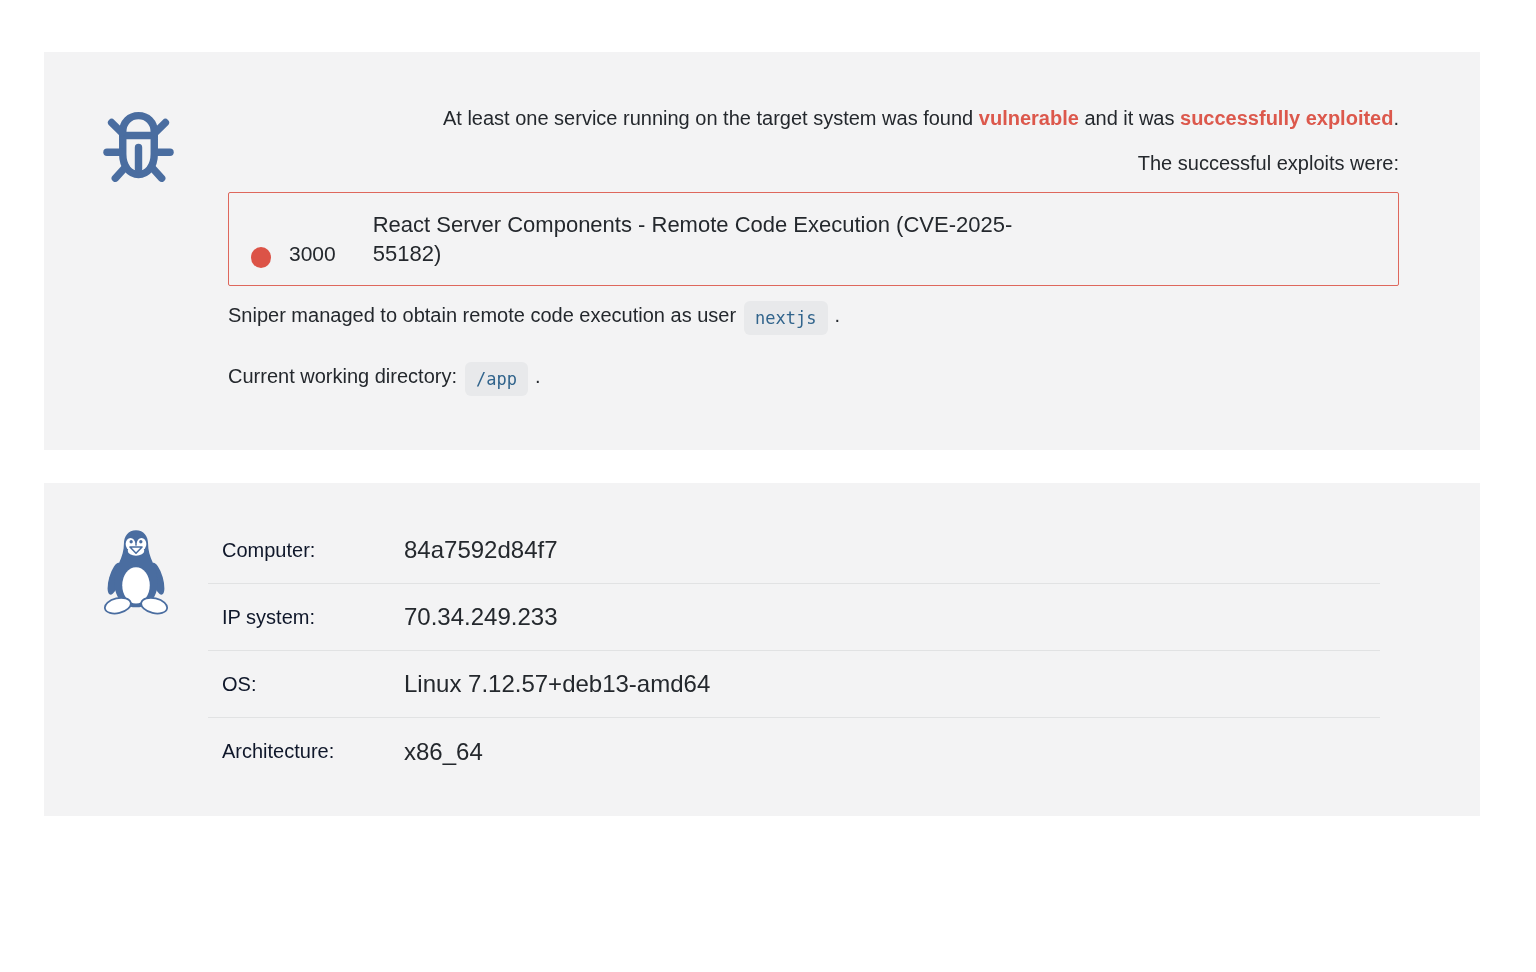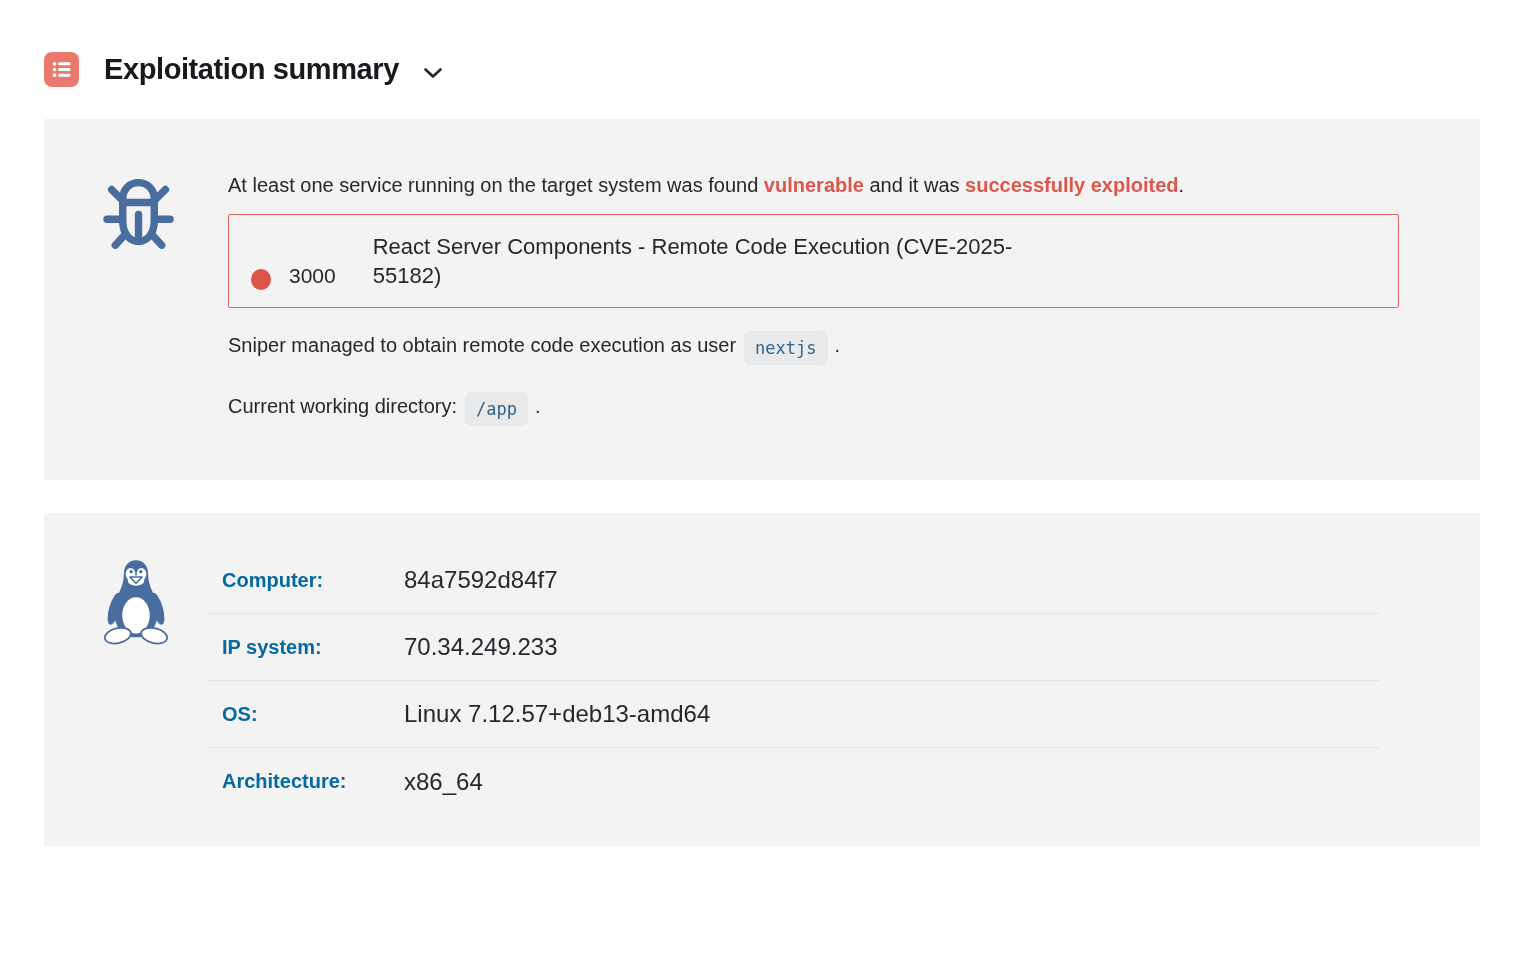--- a/index.html
+++ b/index.html
@@ -22,93 +22,76 @@
 
   
   .panel { background: #f3f3f4; display: flex; }
   .panel-exploit { padding: 52px 81px 54px 50px; }
   .panel-host { padding: 34px 100px 31px 56px; margin-top: 33px; }
 
   .icon-col-bug { width: 89px; flex: 0 0 auto; margin-right: 45px; }
   .icon-col-tux { width: 75px; flex: 0 0 auto; margin-right: 33px; padding-top: 10px; }
   .content-col { flex: 1 1 auto; min-width: 0; }
 
-  .para { font-size: 20px; line-height: 28px; color: #24282d; }
+  .para { font-size: 20px; line-height: 28px; color: #24282d; text-align: right; }
   .para + .para { margin-top: 17px; }
   .red-bold { color: #dc584c; font-weight: 700; }
 
   
   .exploit-box {
     margin-top: 15px; border: 1.5px solid #de675c; border-radius: 2px;
     padding: 17px 20px 17px 22px; display: flex; align-items: flex-end;
   }
   .sev-dot { width: 20px; height: 21px; border-radius: 50%; background: #dc5347; flex: 0 0 auto; margin-top: 4px; }
   .exploit-port { font-size: 21px; line-height: 29px; margin-left: 18px; flex: 0 0 auto; }
   .exploit-name { font-size: 22px; line-height: 29px; margin-left: 37px; max-width: 700px; }
 
   
-  .chip-line { margin-top: 20px; font-size: 20px; line-height: 34px; }
+  .chip-line { margin-top: 12px; font-size: 20px; line-height: 34px; }
   .chip-line.cwd { margin-top: 24px; }
   .code-chip {
     display: inline-block; background: #e8e9eb; border-radius: 6px;
     font-family: "DejaVu Sans Mono", "Liberation Mono", monospace;
     font-size: 17px; line-height: 24px; color: #31648c;
     padding: 5px 11px; margin-left: 8px; vertical-align: -2px;
   }
   .chip-period { margin-left: 7px; }
 
   
   .host-table { flex: 1 1 auto; }
   .host-row { display: flex; align-items: center; height: 67px; padding-left: 14px; border-bottom: 1px solid #e1e2e3; }
   .host-row:last-child { border-bottom: none; }
-  .host-label { width: 182px; flex: 0 0 auto; font-weight: 700; font-size: 20px; color: #0369a1; }
+  .host-label { width: 182px; flex: 0 0 auto; font-weight: 400; font-size: 20px; color: #0f172a; }
   .host-value { font-size: 24px; color: #24282d; }
 </style>
 </head>
 <body>
 
 <div class="page">
 
-  <div class="section-header">
-    <div class="hdr-icon">
-      <svg width="21" height="21" viewBox="0 0 24 24" fill="none">
-        <circle cx="4" cy="5.5" r="2.1" fill="#ffffff"></circle>
-        <rect x="8.2" y="3.8" width="14" height="3.4" rx="1.2" fill="#ffffff"></rect>
-        <circle cx="4" cy="12" r="2.1" fill="#ffffff"></circle>
-        <rect x="8.2" y="10.3" width="14" height="3.4" rx="1.2" fill="#ffffff"></rect>
-        <circle cx="4" cy="18.5" r="2.1" fill="#ffffff"></circle>
-        <rect x="8.2" y="16.8" width="14" height="3.4" rx="1.2" fill="#ffffff"></rect>
-      </svg>
-    </div>
-    <h1 class="section-title">Exploitation summary</h1>
-    <span class="chevron-btn">
-      <svg width="20" height="12" viewBox="0 0 20 12" fill="none">
-        <path d="M2.5 2.5 L10 9.5 L17.5 2.5" stroke="#23262b" stroke-width="2.6" stroke-linecap="round" stroke-linejoin="round"></path>
-      </svg>
-    </span>
-  </div>
 
   <section class="panel panel-exploit">
     <div class="icon-col-bug">
       <svg width="89" height="89" viewBox="0 0 96 96" fill="none" stroke="#4a6da0" stroke-width="8" stroke-linecap="round" stroke-linejoin="round">
         <path d="M31 34 L31 30 C31 19.5 38.5 12.5 48 12.5 C57.5 12.5 65 19.5 65 30 L65 34"></path>
         <path d="M31 34 H65 V54 C65 67.5 57.5 76 48 76 C38.5 76 31 67.5 31 54 Z"></path>
         <path d="M48 47 V70"></path>
         <path d="M30 31 L19 20"></path>
         <path d="M66 31 L77 20"></path>
         <path d="M30 52 H14"></path>
         <path d="M66 52 H82"></path>
         <path d="M34 68 L23 80"></path>
         <path d="M62 68 L73 80"></path>
       </svg>
     </div>
 
     <div class="content-col">
       <p class="para"><span>At least one service running on the target system was found </span><span class="red-bold">vulnerable</span><span> and it was </span><span class="red-bold">successfully exploited</span><span>.</span></p>
 
+      <p class="para">The successful exploits were:</p>
 
       <div class="exploit-box">
         <span class="sev-dot"></span>
         <span class="exploit-port">3000</span>
         <span class="exploit-name">React Server Components - Remote Code Execution (CVE-2025-55182)</span>
       </div>
 
       <p class="chip-line"><span>Sniper managed to obtain remote code execution as user</span><span class="code-chip">nextjs</span><span class="chip-period">.</span></p>
 
       <p class="chip-line cwd"><span>Current working directory:</span><span class="code-chip">/app</span><span class="chip-period">.</span></p>

